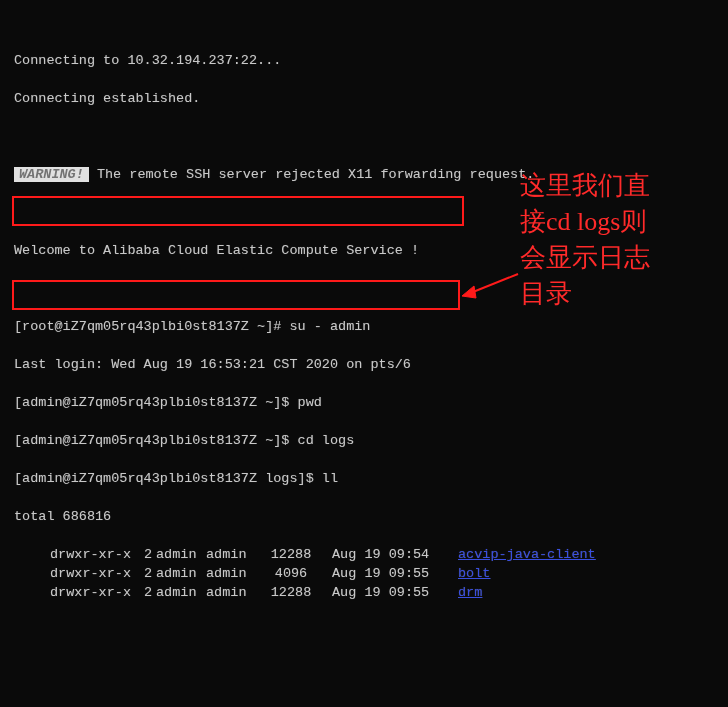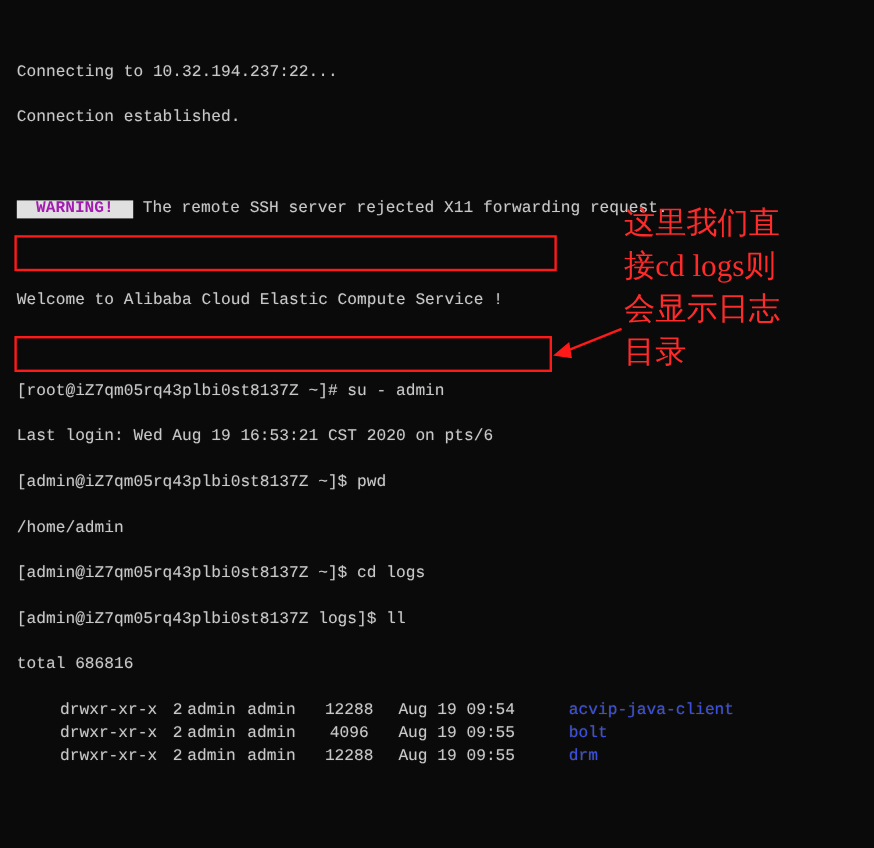--- a/index.html
+++ b/index.html
@@ -14,33 +14,34 @@
     overflow: hidden;
     position: relative;
   }
   .terminal {
     padding: 32px 8px 8px 14px;
     white-space: pre;
     text-shadow: 0 0 1px rgba(255,255,255,0.25);
   }
   .hl-warning {
     background: #e0e0e0;
-    color: #a21caf;
+    color: #737373;
     font-weight: bold;
-    padding: 0 16px;
+    padding: 0 5px;
+    font-style: italic;
   }
   .dir-blue { color: #3a4fdf; }
   .ls-row span { display: inline-block; }
   .perm  { width: 86px; margin-left: 36px; }
   .links { width: 16px; text-align: right; }
   .own   { width: 50px; margin-left: 4px; }
   .grp   { width: 48px; }
   .size  { width: 74px; text-align: center; }
   .date  { width: 120px; margin-left: 4px; }
-  .fname { margin-left: 22px; }
+  .fname { margin-left: 6px; text-decoration: underline; }
   .annot-box {
     position: absolute;
     border: 2px solid #ff1a1a;
     pointer-events: none;
   }
   #box1 { left: 12px;  top: 196px; width: 452px; height: 30px; }
   #box2 { left: 12px;  top: 280px; width: 448px; height: 30px; }
   .annot-text {
     position: absolute;
     color: #ff2a2a;
@@ -60,30 +61,29 @@
     height: 30px;
     pointer-events: none;
   }
   .arrow svg line, .arrow svg polygon { stroke: #ff1a1a; fill: #ff1a1a; }
 </style>
 </head>
 <body>
 
 <div class="terminal">
 <div>Connecting to 10.32.194.237:22...</div>
-<div>Connection established.</div>
+<div>Connecting established.</div>
 <div>&nbsp;</div>
 <div><span class="hl-warning">WARNING!</span><span> The remote SSH server rejected X11 forwarding request.</span></div>
 <div>&nbsp;</div>
 <div>Welcome to Alibaba Cloud Elastic Compute Service !</div>
 <div>&nbsp;</div>
 <div><span>[root@iZ7qm05rq43plbi0st8137Z ~]# </span><span>su - admin</span></div>
 <div>Last login: Wed Aug 19 16:53:21 CST 2020 on pts/6</div>
 <div><span>[admin@iZ7qm05rq43plbi0st8137Z ~]$ </span><span>pwd</span></div>
-<div>/home/admin</div>
 <div><span>[admin@iZ7qm05rq43plbi0st8137Z ~]$ </span><span>cd logs</span></div>
 <div><span>[admin@iZ7qm05rq43plbi0st8137Z logs]$ </span><span>ll</span></div>
 <div>total 686816</div>
 <div id="ls-listing"><div class="ls-row"><span class="perm">drwxr-xr-x</span><span class="links">2</span><span class="own">admin</span><span class="grp">admin</span><span class="size">12288</span><span class="date">Aug 19 09:54</span><span class="fname dir-blue">acvip-java-client</span></div><div class="ls-row"><span class="perm">drwxr-xr-x</span><span class="links">2</span><span class="own">admin</span><span class="grp">admin</span><span class="size">4096</span><span class="date">Aug 19 09:55</span><span class="fname dir-blue">bolt</span></div><div class="ls-row"><span class="perm">drwxr-xr-x</span><span class="links">2</span><span class="own">admin</span><span class="grp">admin</span><span class="size">12288</span><span class="date">Aug 19 09:55</span><span class="fname dir-blue">drm</span></div></div>
 </div>
 
 <div id="box1" class="annot-box"></div>
 <div id="box2" class="annot-box"></div>
 
 <div class="arrow">

